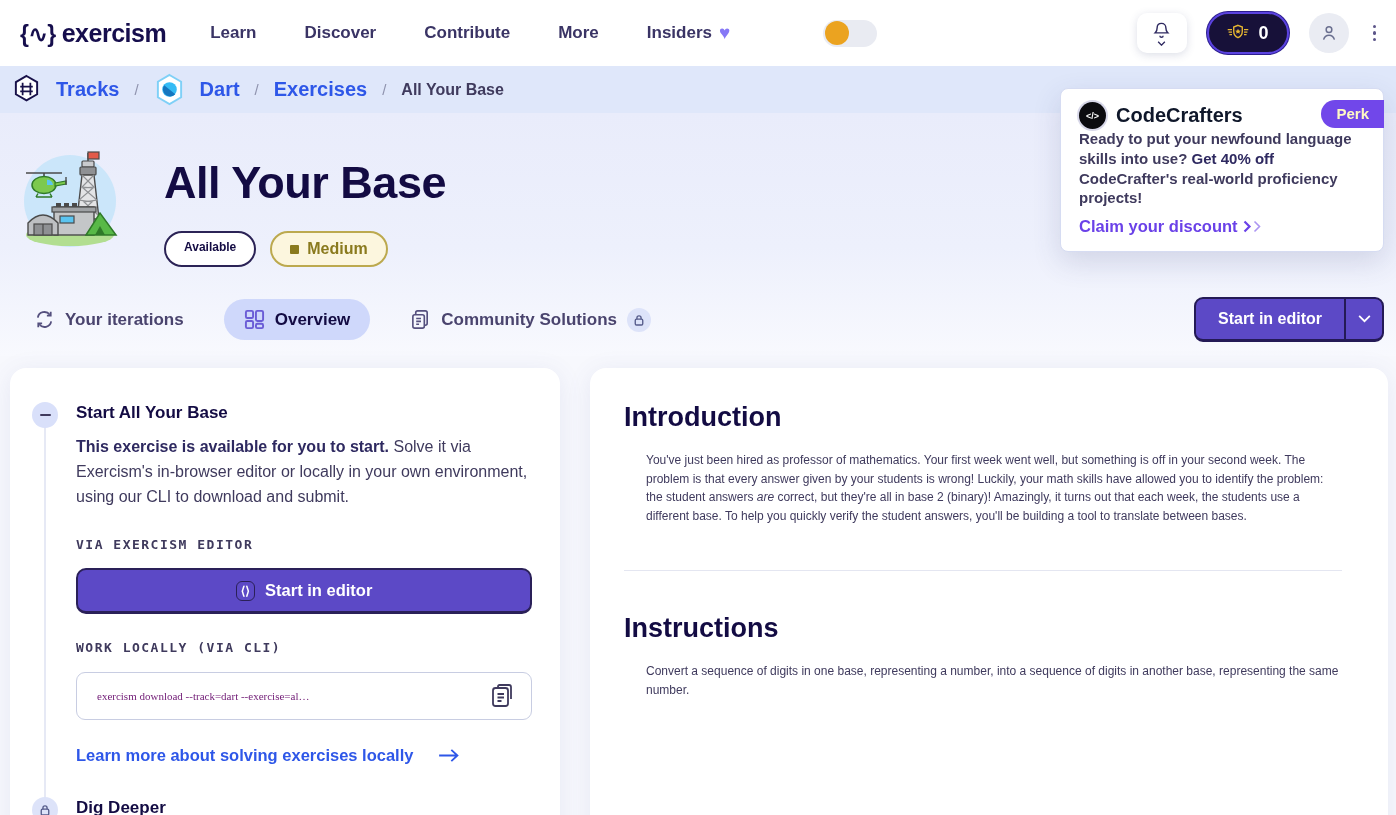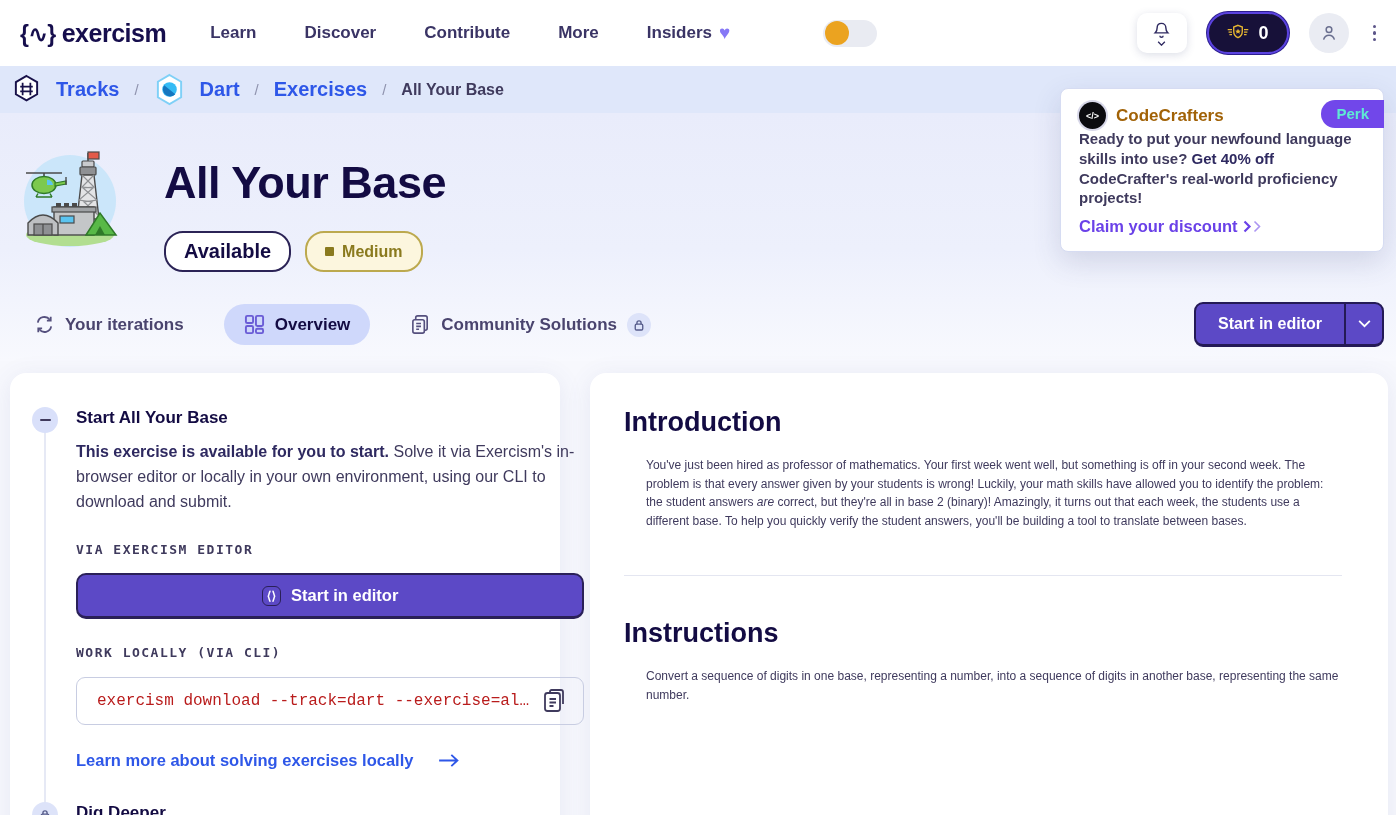--- a/index.html
+++ b/index.html
@@ -28,21 +28,21 @@
   .crumb-link { color:#2E57E8; font-weight:700; font-size:20px; cursor:pointer; }
   .crumb-sep { color:#8F93AE; font-size:15px; }
   .crumb-current { color:#3F3A5D; font-weight:600; font-size:16px; }
 
   
   .hero { background:linear-gradient(180deg,#E9ECFB 0%,#EDF0FC 55%,#F8F9FE 100%); padding:28px 12px 14px 20px; }
   .hero-row { display:flex; align-items:flex-start; gap:44px; }
   .ex-icon { width:100px; height:100px; flex:0 0 auto; margin-top:8px; }
   .hero-title { font-size:45px; font-weight:800; color:#130B43; letter-spacing:-0.5px; margin-top:16px; }
   .badge-row { display:flex; gap:14px; margin-top:22px; }
-  .badge-available { background:#fff; border:2px solid #2B2356; border-radius:19px; padding:7px 18px; font-weight:700; font-size:20px; color:#130B43; }
+  .badge-available { background:#fff; border:2px solid #2B2356; border-radius:19px; padding:7px 18px; font-weight:700; font-size:12px; color:#130B43; }
   .badge-medium { background:#FCF6DE; border:2px solid #BCA94E; border-radius:19px; padding:7px 18px; font-weight:700; font-size:16px; color:#8A7A1E; display:flex; align-items:center; gap:8px; }
   .badge-medium .sq { width:9px; height:9px; background:#8A7A1E; border-radius:1px; }
 
   
   .tabs-row { display:flex; align-items:center; margin-top:30px; gap:26px; }
   .tab { display:flex; align-items:center; gap:10px; font-size:17px; color:#4A446E; font-weight:600; cursor:pointer; padding:10px 14px; }
   .tab.active { background:#CFD8FB; border-radius:24px; padding:10px 20px; color:#130B43; font-weight:700; }
   .lockbadge { width:24px; height:24px; border-radius:50%; background:#DDE3F9; display:flex; align-items:center; justify-content:center; }
   .start-split { margin-left:auto; display:flex; background:#5C49C6; border:2px solid #241A56; border-bottom-width:3px; border-radius:9px; overflow:hidden; cursor:pointer; }
   .start-split .main { color:#fff; font-weight:700; font-size:16px; padding:11px 22px; }
@@ -59,38 +59,38 @@
   .marker.locked { background:#DDE3F9; }
   .step-body { flex:1; }
   .step-title { font-size:17px; font-weight:800; color:#130B43; padding-top:1px; }
   .step-text { margin-top:11px; font-size:16px; line-height:1.57; color:#3F3A5D; }
   .step-text b { color:#2E2960; }
   .mono-label { font-family:"DejaVu Sans Mono", monospace; font-weight:700; font-size:13px; letter-spacing:1.5px; color:#3F3A5D; margin-top:28px; }
   .editor-btn { margin-top:16px; width:100%; height:46px; background:#5C49C6; border:2px solid #2A2058; border-bottom-width:3px; border-radius:10px; color:#fff; font-weight:700; font-size:16.5px; display:flex; align-items:center; justify-content:center; gap:10px; cursor:pointer; font-family:inherit; }
   .code-chip { border:1.5px solid #2A2058; border-radius:6px; padding:2px 4px; font-size:12px; display:flex; align-items:center; }
   .mono-label.second { margin-top:26px; }
   .cli-box { margin-top:17px; border:1px solid #C8CDE2; border-radius:9px; height:48px; display:flex; align-items:center; padding:0 14px 0 20px; gap:10px; }
-  .cli-cmd { font-family:Liberation Mono, monospace; font-size:16px; color:#b91c1c; white-space:nowrap; overflow:hidden; flex:1; }
+  .cli-cmd { font-family:Liberation Serif, serif; font-size:11px; color:#701a75; white-space:nowrap; overflow:hidden; flex:1; }
   .copy-btn { background:none; border:none; cursor:pointer; padding:2px; }
   .learn-link { margin-top:26px; display:flex; align-items:center; gap:24px; color:#2E57E8; font-weight:700; font-size:16.5px; cursor:pointer; }
   .gap-step { margin-top:32px; }
 
   .right-card { flex:1; padding:34px 46px 30px 34px; height:560px; }
   .sect-head { font-size:27px; font-weight:800; color:#130B43; }
   .sect-p { margin-top:18px; font-size:12px; line-height:1.56; color:#3F3A5D; max-width:738px;margin-left:22px; }
   .sect-p .it { font-style:italic; }
   .divider { border:none; border-top:1px solid #E4E6F1; margin:44px 0 0; max-width:738px; }
   .sect-head.second { margin-top:42px; }
 
   
   .perk-card { position:absolute; top:88px; right:12px; width:324px; background:#fff; border:1px solid #D6DCF2; border-radius:8px; box-shadow:0 10px 28px rgba(60,70,120,.16); padding:13px 18px 15px; z-index:20; }
   .perk-head { display:flex; align-items:center; gap:10px; }
   .cc-logo { width:27px; height:27px; border-radius:50%; background:#0B0B0F; color:#fff; display:flex; align-items:center; justify-content:center; font-size:9px; font-weight:700; box-shadow:0 0 0 2px #3E3E8F33; }
-  .perk-brand { font-weight:800; font-size:17px; color:#a16207; }
-  .perk-badge { position:absolute; right:-1px; top:11px; background:#7147EA; color:#5eead4; font-weight:700; font-size:15px; padding:5px 15px 6px; border-radius:16px 0 0 16px; }
+  .perk-brand { font-weight:800; font-size:20px; color:#0f172a; }
+  .perk-badge { position:absolute; right:-1px; top:11px; background:#7147EA; color:#fef9c3; font-weight:700; font-size:15px; padding:5px 15px 6px; border-radius:16px 0 0 16px; }
   .perk-body { font-size:15px; line-height:1.32; color:#3F3A5D;font-weight:bold; }
   .perk-body b { color:#2E2960; }
   .perk-link { margin-top:9px; display:flex; align-items:center; gap:5px; color:#6A41E8; font-weight:700; font-size:16.5px; cursor:pointer; }
 
   svg { display:block; }
 </style>
 </head>
 <body>
 
 <header class="topnav">

